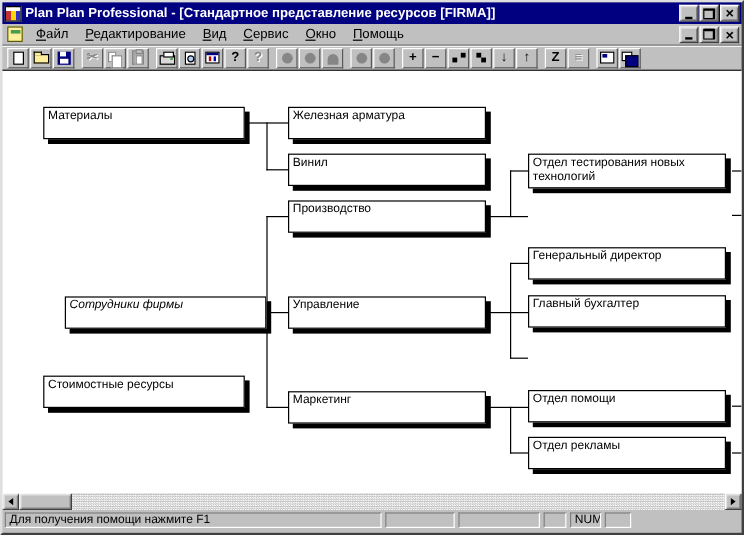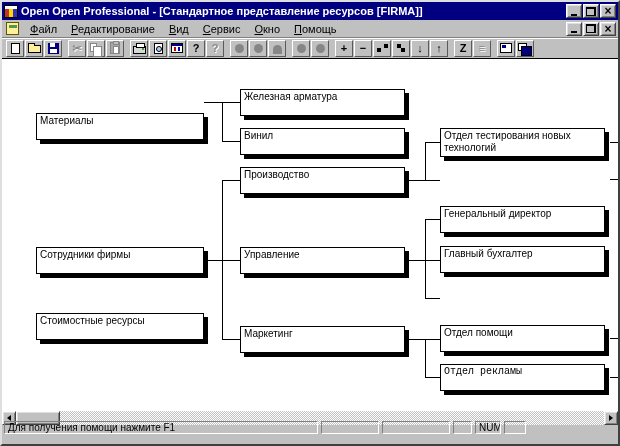--- a/index.html
+++ b/index.html
@@ -94,32 +94,32 @@
     border-color:#fff #404040 #404040 #fff; box-shadow:inset 1px 1px 0 #dfdfdf, inset -1px -1px 0 #808080;
     display:flex; align-items:center; justify-content:center; }
   .arr { width:0; height:0; border:3px solid transparent; }
   .arr.left  { border-right:4px solid #000; margin-left:-3px; }
   .arr.right { border-left:4px solid #000; margin-right:-3px; }
   .sthumb { width:44px; flex:none; background:#c0c0c0; border:1px solid;
     border-color:#fff #404040 #404040 #fff; box-shadow:inset 1px 1px 0 #dfdfdf, inset -1px -1px 0 #808080; }
   .strack { flex:1; }
 
   
-  .statusbar { height:19px; display:flex; align-items:center; gap:3px; padding:2px 2px 19px 2px; }
+  .statusbar { height:19px; display:flex; gap:3px; padding:2px 2px 19px 2px; }
   .spanel { height:13px; line-height:12px; font-size:10px; color:#000; padding:0 3px;
     border:1px solid; border-color:#808080 #fff #fff #808080; white-space:nowrap; overflow:hidden; flex:none; }
 </style>
 </head>
 <body>
 
 <div class="window">
 
   <div class="titlebar">
     <span class="app-icon"></span>
-    <span class="title-text">Open Open Professional - [Стандартное представление ресурсов [FIRMA]]</span>
+    <span class="title-text">Plan Plan Professional - [Стандартное представление ресурсов [FIRMA]]</span>
     <span class="winbtns">
       <span class="wbtn">
           <span class="g-min"></span>
         </span>
       <span class="wbtn">
           <span class="g-restore"></span>
         </span>
       <span class="wbtn">
           <span class="g-close">×</span>
         </span>
@@ -250,33 +250,33 @@
       <div class="tline" style="left: 423px; top: 160px; width: 1px; height: 80px;"></div>
       <div class="tline" style="left: 423px; top: 160px; width: 15px; height: 1px;"></div>
       <div class="tline" style="left: 423px; top: 239px; width: 15px; height: 1px;"></div>
       <div class="tline" style="left: 403px; top: 280px; width: 35px; height: 1px;"></div>
       <div class="tline" style="left: 423px; top: 280px; width: 1px; height: 39px;"></div>
       <div class="tline" style="left: 423px; top: 318px; width: 15px; height: 1px;"></div>
       <div class="tline" style="left: 608px; top: 83px; width: 8px; height: 1px;"></div>
       <div class="tline" style="left: 608px; top: 120px; width: 8px; height: 1px;"></div>
       <div class="tline" style="left: 608px; top: 279px; width: 8px; height: 1px;"></div>
       <div class="tline" style="left: 608px; top: 318px; width: 8px; height: 1px;"></div>
-      <div class="tnode" style="left: 34px; top: 30px; width: 168px; height: 27px; margin-top: 24px;">Материалы</div>
-      <div class="tnode" style="left: 34px; top: 188px; width: 168px; height: 27px;">Сотрудники фирмы</div>
+      <div class="tnode" style="left: 34px; top: 30px; width: 168px; height: 27px;">Материалы</div>
+      <div class="tnode" style="left: 52px; top: 188px; width: 168px; height: 27px; font-style: italic;">Сотрудники фирмы</div>
       <div class="tnode" style="left: 34px; top: 228px; width: 168px; height: 27px; margin-top: 26px;">Стоимостные ресурсы</div>
       <div class="tnode" style="left: 238px; top: 30px; width: 165px; height: 27px;">Железная арматура</div>
       <div class="tnode" style="left: 238px; top: 69px; width: 165px; height: 27px;">Винил</div>
       <div class="tnode" style="left: 238px; top: 108px; width: 165px; height: 27px;">Производство</div>
       <div class="tnode" style="left: 238px; top: 188px; width: 165px; height: 27px;">Управление</div>
       <div class="tnode" style="left: 238px; top: 267px; width: 165px; height: 27px;">Маркетинг</div>
       <div class="tnode" style="left: 438px; top: 69px; width: 165px; height: 29px;">Отдел тестирования новых технологий</div>
       <div class="tnode" style="left: 438px; top: 187px; width: 165px; height: 27px;">Главный бухгалтер</div>
       <div class="tnode" style="left: 438px; top: 147px; width: 165px; height: 27px;">Генеральный директор</div>
       <div class="tnode" style="left: 438px; top: 266px; width: 165px; height: 27px;">Отдел помощи</div>
-      <div class="tnode" style="left: 438px; top: 305px; width: 165px; height: 27px; font-family: Liberation Mono, monospace;">Отдел рекламы</div>
+      <div class="tnode" style="left: 438px; top: 305px; width: 165px; height: 27px;">Отдел рекламы</div>
     </div>
 
   <div class="hscroll">
     <span class="sbtn">
         <span class="arr left"></span>
       </span>
     <span class="sthumb"></span>
     <span class="strack"></span>
     <span class="sbtn">
         <span class="arr right"></span>

